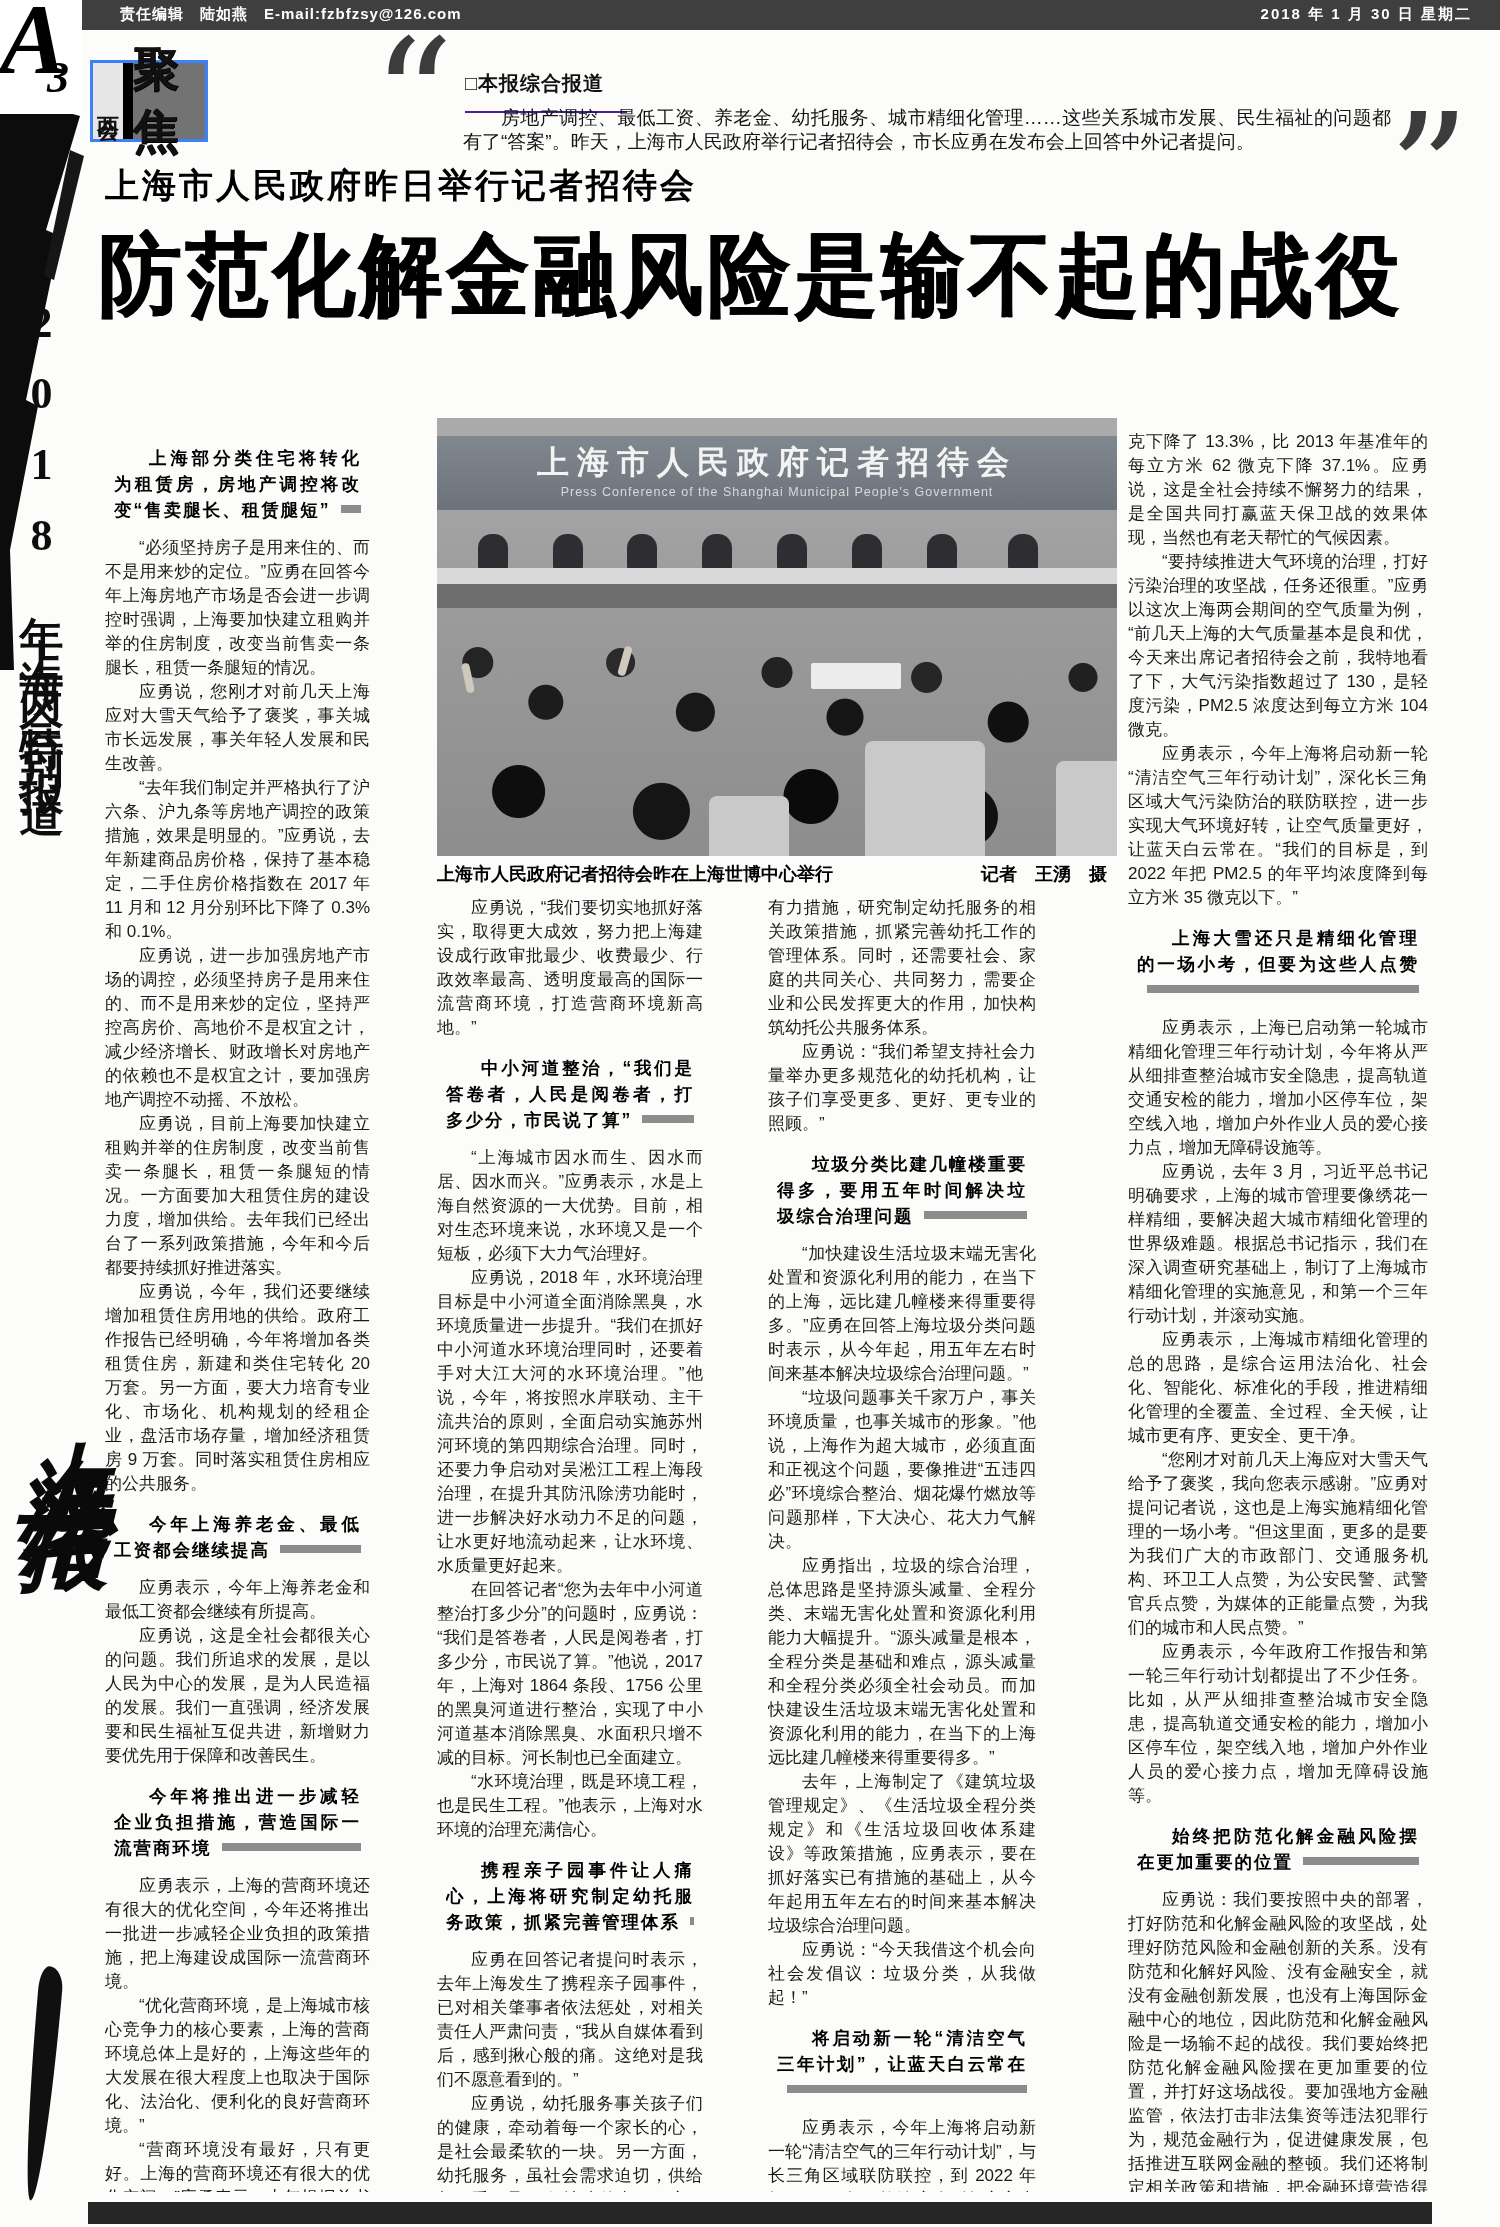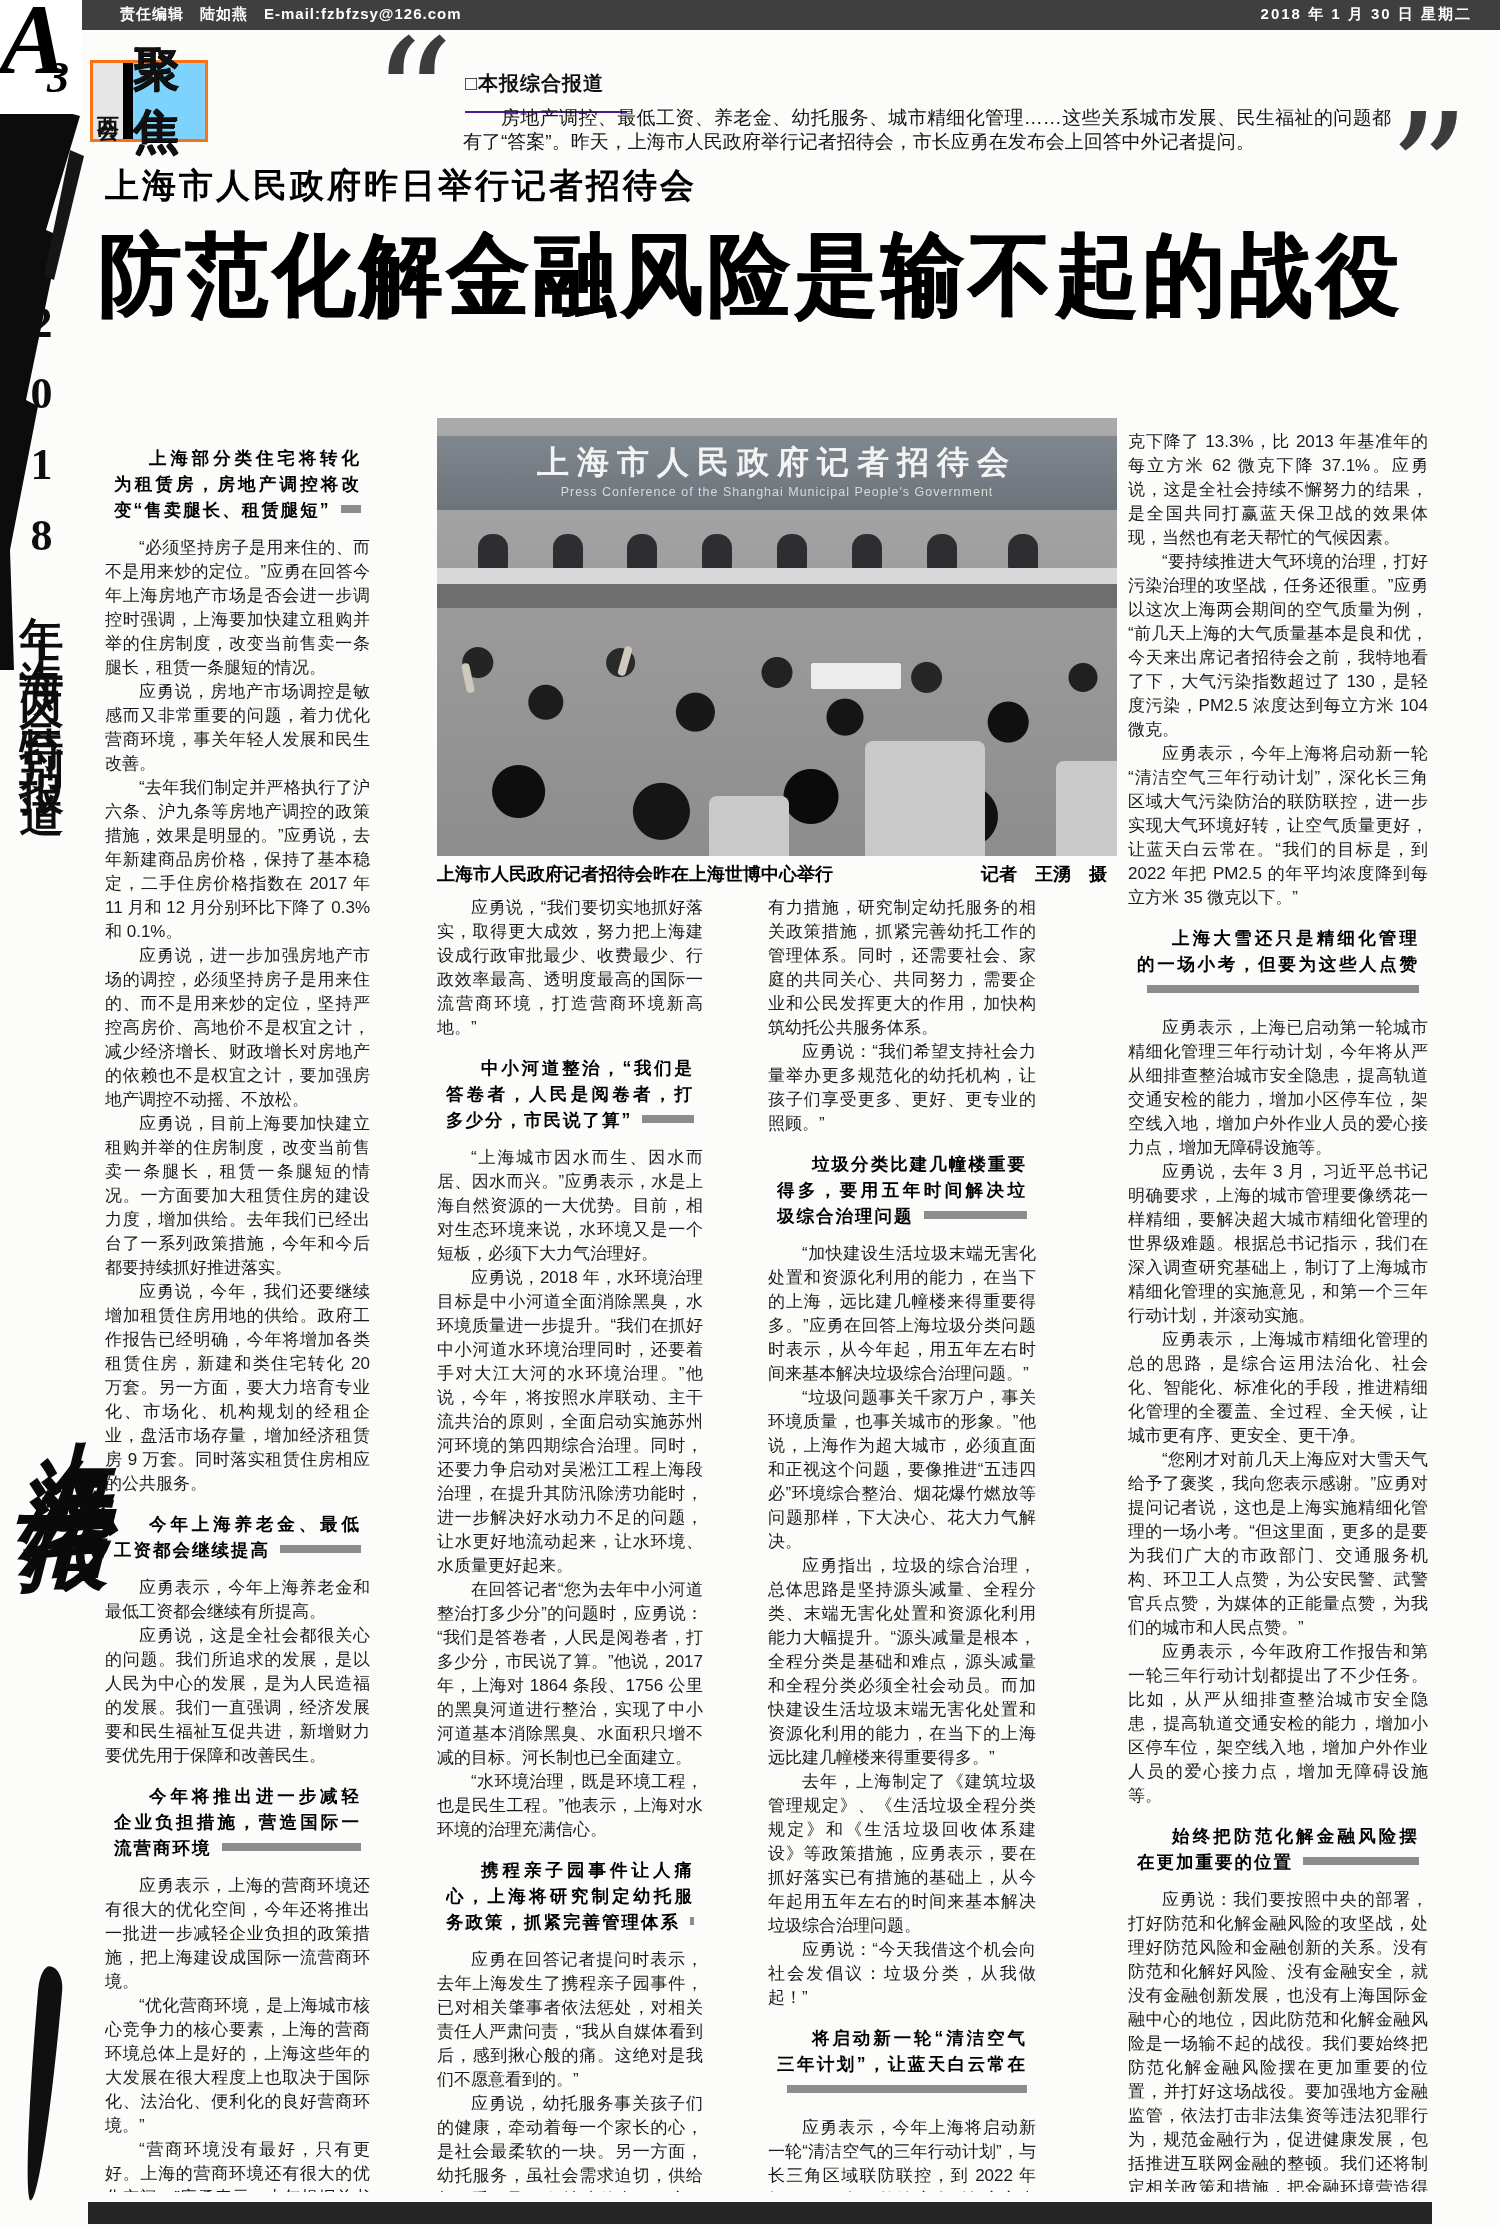--- a/index.html
+++ b/index.html
@@ -19,22 +19,22 @@
   .brush{position:absolute;left:0;top:110px;z-index:1;}
   .series-vert{position:absolute;left:12px;top:298px;writing-mode:vertical-rl;text-orientation:upright;
                font-family:"Liberation Serif",serif;font-size:44px;font-weight:bold;letter-spacing:22px;color:#0d0d0d;z-index:2;}
   .paper-vert{position:absolute;left:4px;top:1368px;writing-mode:vertical-rl;text-orientation:upright;
               font-family:"DejaVu Serif",serif;font-size:90px;font-weight:bold;font-style:italic;
               letter-spacing:16px;color:#0a0a0a;z-index:2;}
   .brush2{position:absolute;left:30px;top:1966px;width:24px;height:235px;background:#101010;
           transform:rotate(5deg);border-radius:40% 60% 55% 45%/10% 10% 90% 90%;}
 
   
-  .badge{position:absolute;left:90px;top:60px;width:118px;height:82px;border:3px solid #f97316;
-         display:flex;background:#7dd3fc;box-sizing:border-box;z-index:3;}
+  .badge{position:absolute;left:90px;top:60px;width:118px;height:82px;border:3px solid #3b82f6;
+         display:flex;background:#737373;box-sizing:border-box;z-index:3;}
   .badge-left{width:30px;background:#e6e6e6;display:flex;align-items:center;justify-content:center;
               writing-mode:vertical-rl;text-orientation:upright;font-size:22px;font-weight:900;letter-spacing:2px;}
   .badge-bar{width:10px;background:#000;}
   .badge-right{flex:1;display:flex;align-items:center;justify-content:center;font-size:46px;font-weight:900;
                letter-spacing:1px;text-shadow:1px 0 #000,0 1px #000;}
   .open-quote{position:absolute;left:372px;top:18px;font-size:160px;line-height:1;color:#3c3c3c;
               font-family:"DejaVu Serif",serif;}
   .close-quote{position:absolute;left:1388px;top:92px;font-size:160px;line-height:1;color:#3c3c3c;
                font-family:"DejaVu Serif",serif;}
   .report-tag{position:absolute;left:465px;top:70px;width:162px;font-size:20px;font-weight:bold;
@@ -156,21 +156,21 @@
     <div class="ph-chair" style="left:91%;bottom:0;width:70px;height:95px"></div>
   </div>
   <div class="caption">
     <span>上海市人民政府记者招待会昨在上海世博中心举行</span>
     <span>记者　王湧　摄</span>
   </div>
 
   <div class="col" id="col0">
       <div class="subhead"><span>上海部分类住宅将转化为租赁房，房地产调控将改变“售卖腿长、租赁腿短”</span><span class="rule"></span></div>
       <div class="para">“必须坚持房子是用来住的、而不是用来炒的定位。”应勇在回答今年上海房地产市场是否会进一步调控时强调，上海要加快建立租购并举的住房制度，改变当前售卖一条腿长，租赁一条腿短的情况。</div>
-      <div class="para">应勇说，房地产市场调控是敏感而又非常重要的问题，着力优化营商环境，事关年轻人发展和民生改善。</div>
+      <div class="para">应勇说，您刚才对前几天上海应对大雪天气给予了褒奖，事关城市长远发展，事关年轻人发展和民生改善。</div>
       <div class="para">“去年我们制定并严格执行了沪六条、沪九条等房地产调控的政策措施，效果是明显的。”应勇说，去年新建商品房价格，保持了基本稳定，二手住房价格指数在 2017 年 11 月和 12 月分别环比下降了 0.3%和 0.1%。</div>
       <div class="para">应勇说，进一步加强房地产市场的调控，必须坚持房子是用来住的、而不是用来炒的定位，坚持严控高房价、高地价不是权宜之计，减少经济增长、财政增长对房地产的依赖也不是权宜之计，要加强房地产调控不动摇、不放松。</div>
       <div class="para">应勇说，目前上海要加快建立租购并举的住房制度，改变当前售卖一条腿长，租赁一条腿短的情况。一方面要加大租赁住房的建设力度，增加供给。去年我们已经出台了一系列政策措施，今年和今后都要持续抓好推进落实。</div>
       <div class="para">应勇说，今年，我们还要继续增加租赁住房用地的供给。政府工作报告已经明确，今年将增加各类租赁住房，新建和类住宅转化 20 万套。另一方面，要大力培育专业化、市场化、机构规划的经租企业，盘活市场存量，增加经济租赁房 9 万套。同时落实租赁住房相应的公共服务。</div>
       <div class="subhead"><span>今年上海养老金、最低工资都会继续提高</span><span class="rule"></span></div>
       <div class="para">应勇表示，今年上海养老金和最低工资都会继续有所提高。</div>
       <div class="para">应勇说，这是全社会都很关心的问题。我们所追求的发展，是以人民为中心的发展，是为人民造福的发展。我们一直强调，经济发展要和民生福祉互促共进，新增财力要优先用于保障和改善民生。</div>
       <div class="subhead"><span>今年将推出进一步减轻企业负担措施，营造国际一流营商环境</span><span class="rule"></span></div>
       <div class="para">应勇表示，上海的营商环境还有很大的优化空间，今年还将推出一批进一步减轻企业负担的政策措施，把上海建设成国际一流营商环境。</div>
       <div class="para">“优化营商环境，是上海城市核心竞争力的核心要素，上海的营商环境总体上是好的，上海这些年的大发展在很大程度上也取决于国际化、法治化、便利化的良好营商环境。”</div>

